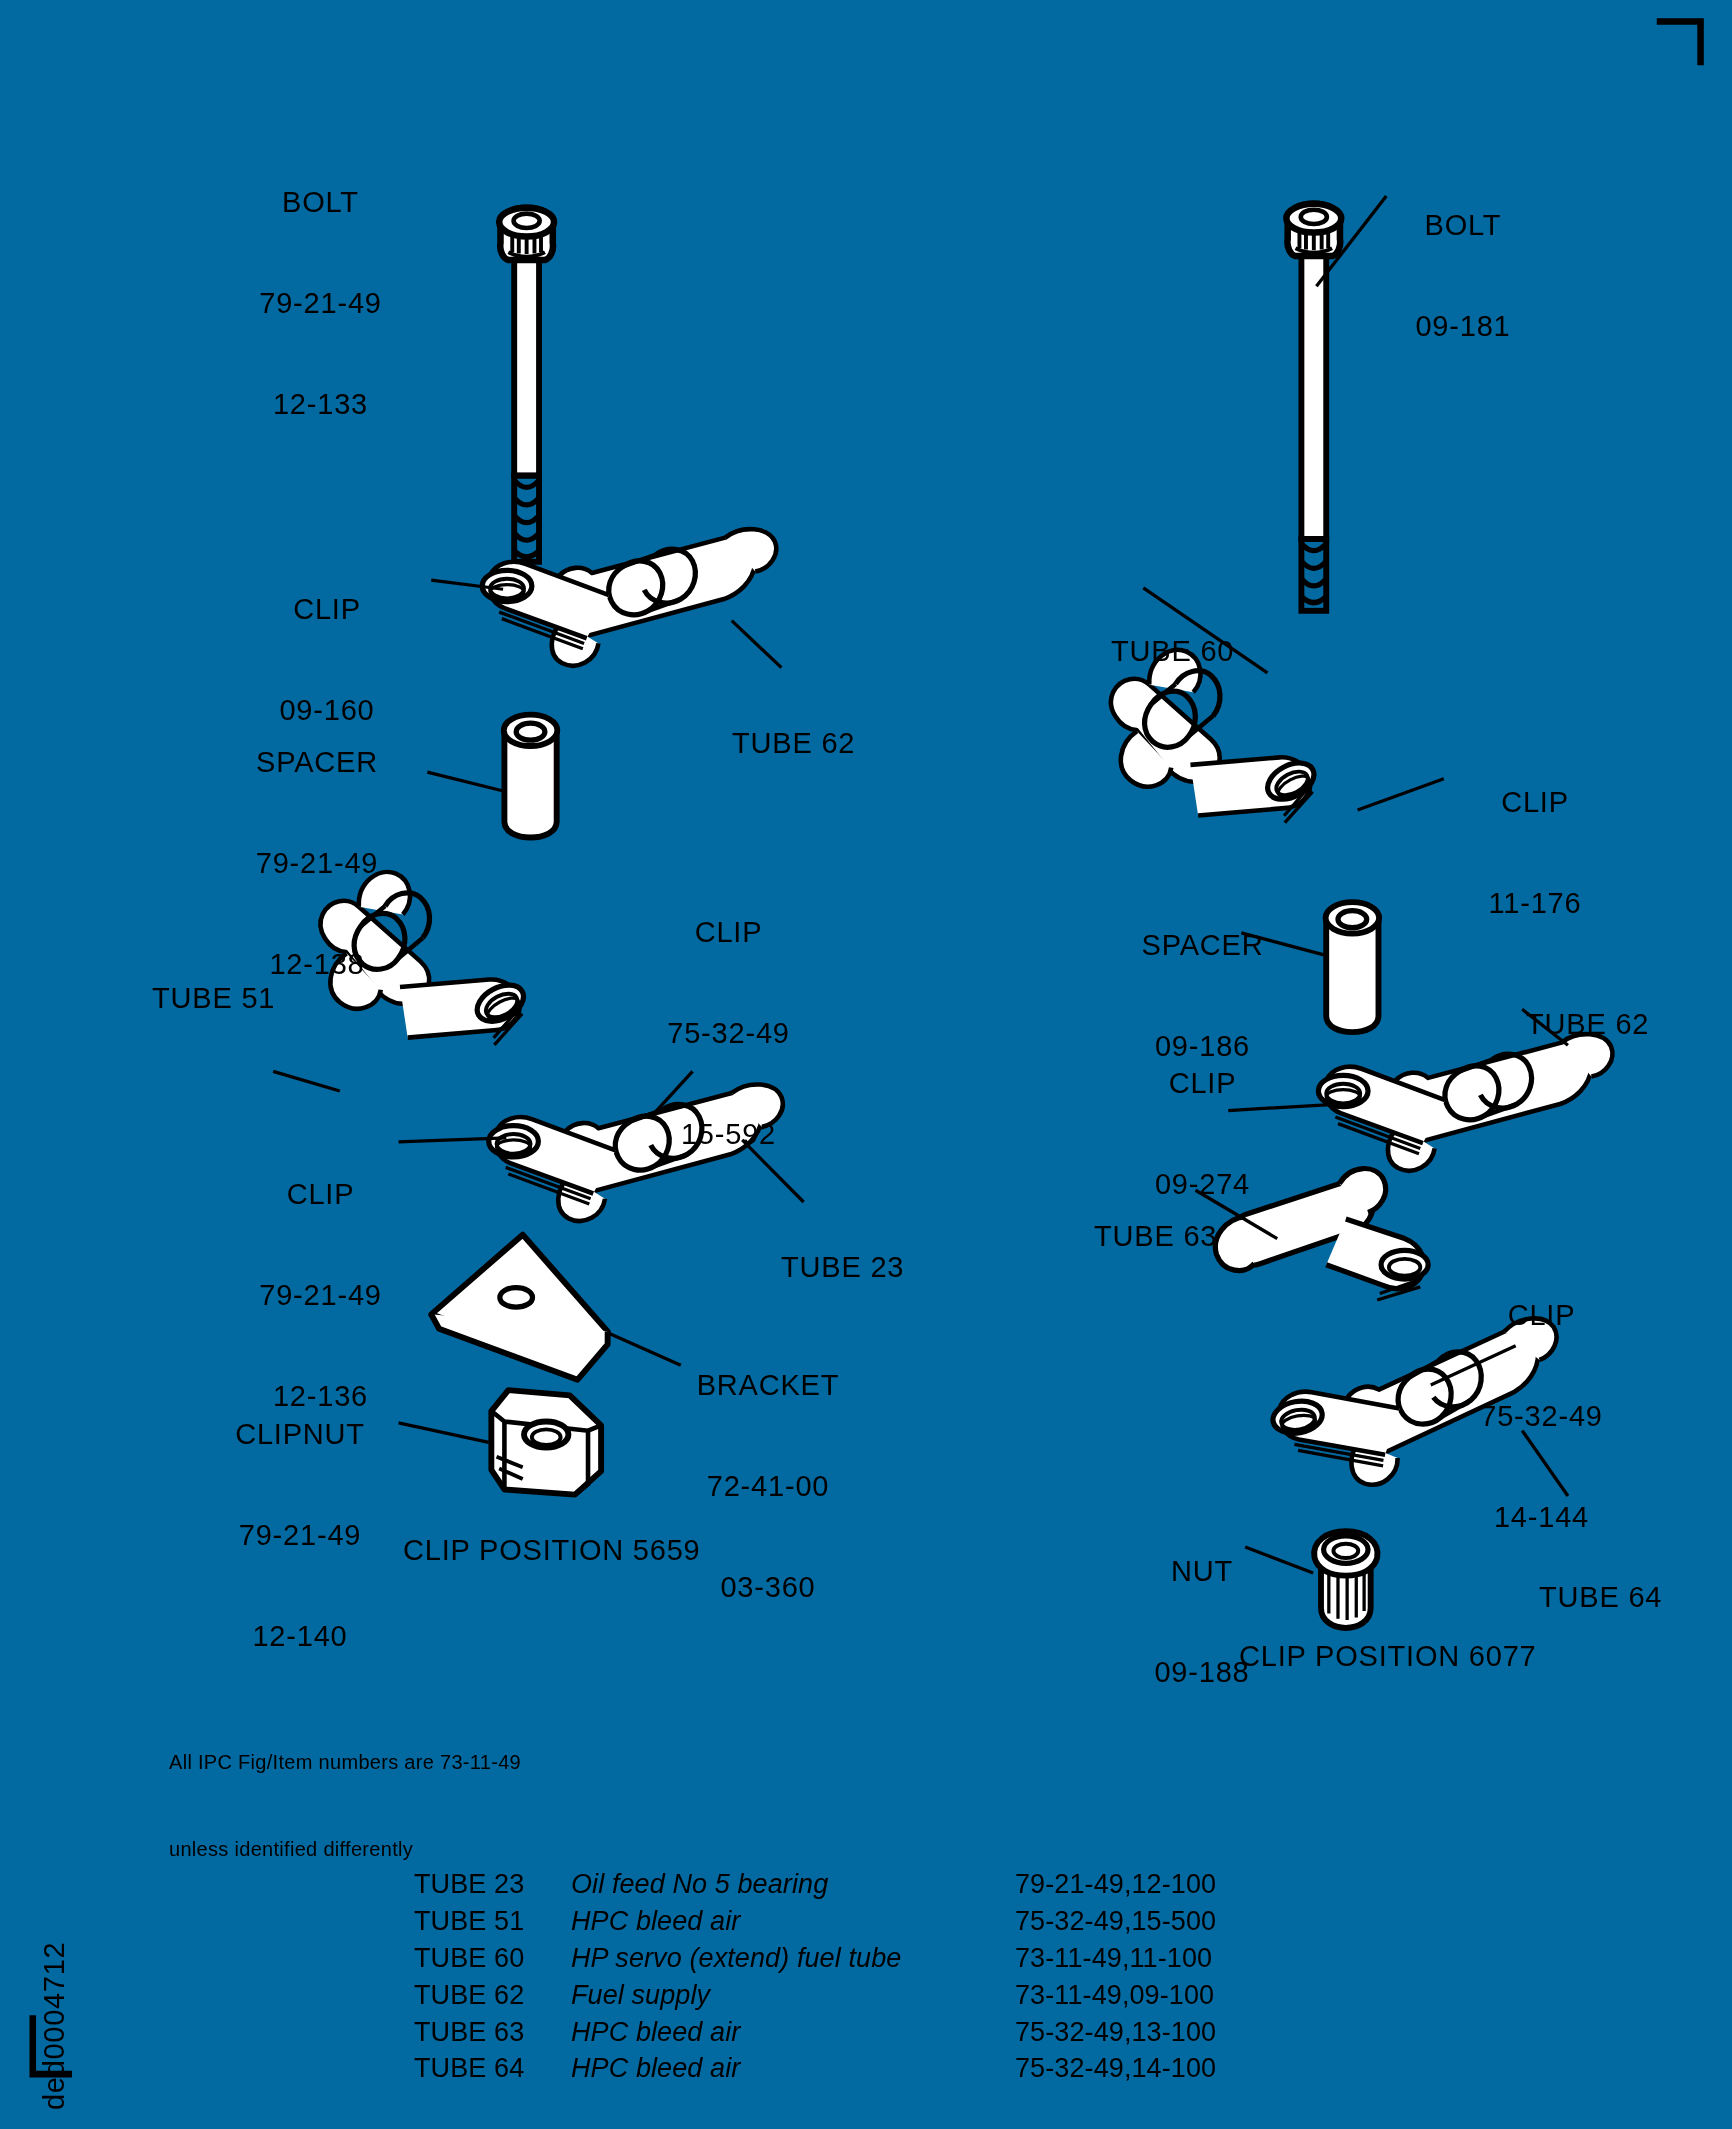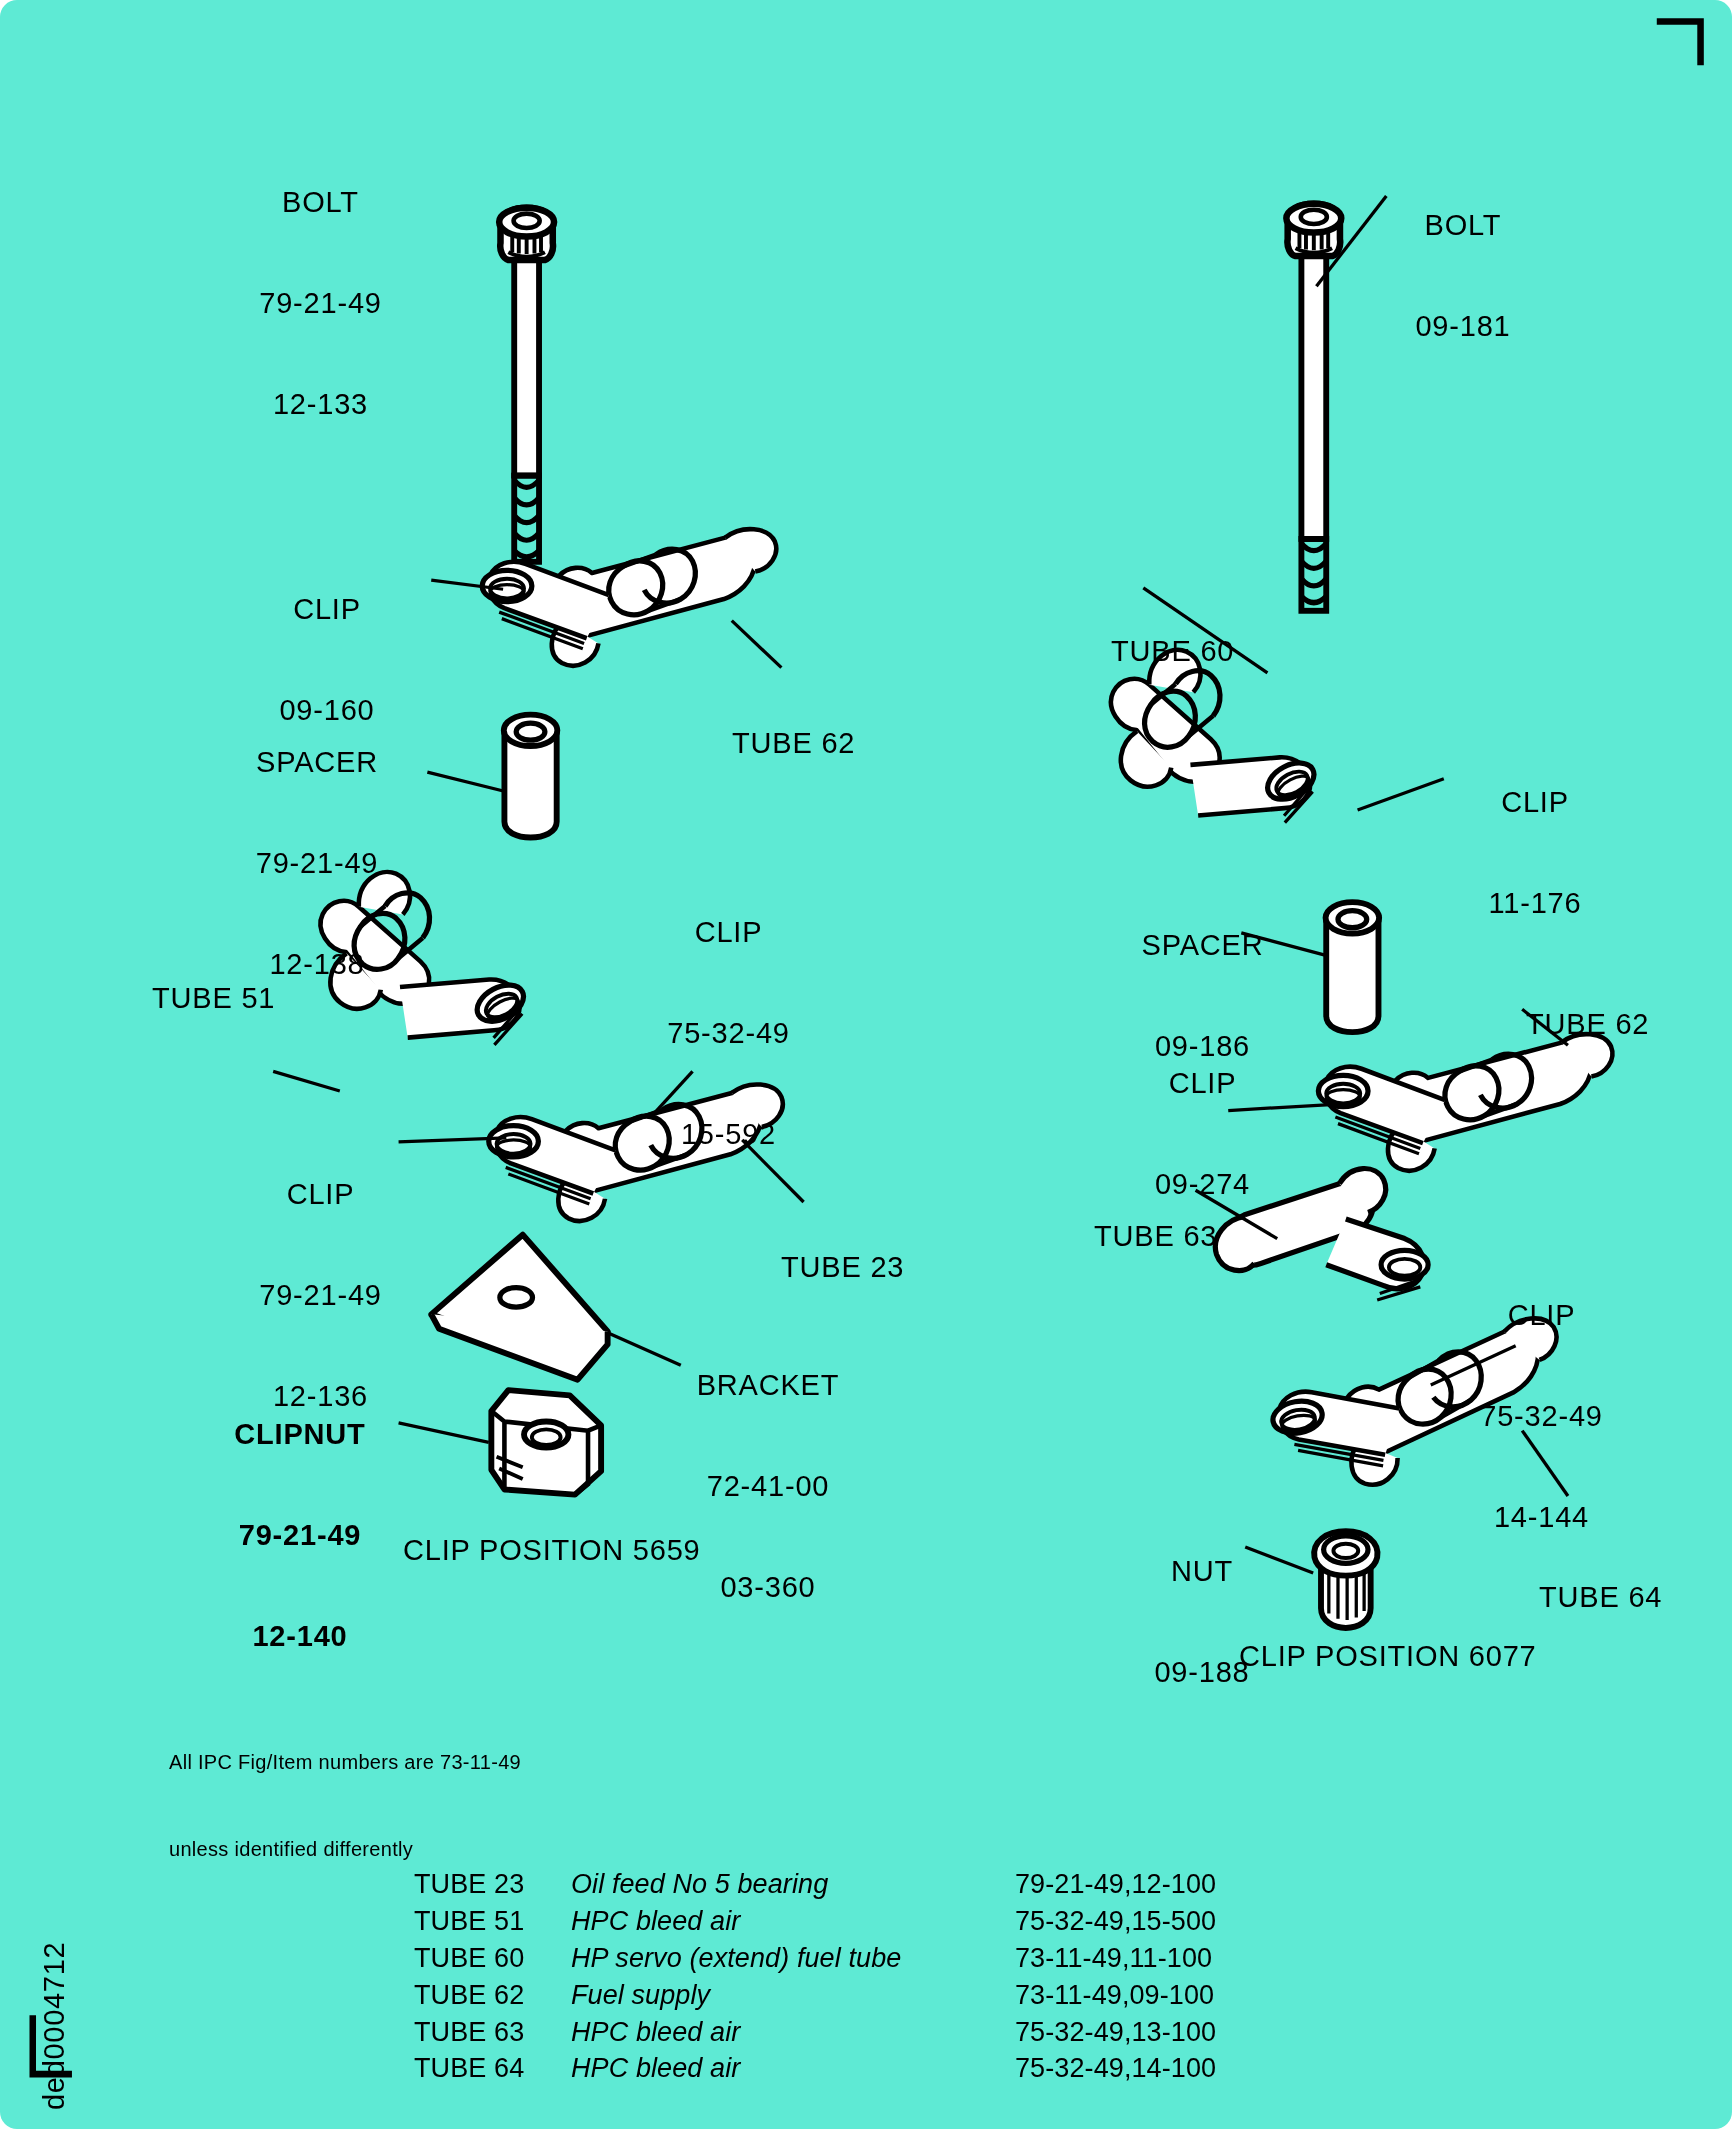--- a/index.html
+++ b/index.html
@@ -5,25 +5,24 @@
 <style>
   html, body {
     margin: 0;
     padding: 0;
     background: #ffffff;
   }
   #page {
     position: relative;
     width: 1732px;
     height: 2129px;
-    background: #5eead4;
+    background: #0369a1;
     font-family: "Liberation Sans", sans-serif;
     color: #000000;
     overflow: hidden;
-    border-radius: 17px;
   }
   svg.art {
     position: absolute;
     left: 0;
     top: 0;
     width: 1732px;
     height: 2129px;
     pointer-events: none;
   }
   .lbl {
@@ -326,21 +325,21 @@
   <div class="lbl lf" style="left:781px; top:1184px;">
     <div>TUBE 23</div>
   </div>
 
   <div class="lbl ctr" style="left:660px; top:1302px; width:216px;">
     <div>BRACKET</div>
     <div>72-41-00</div>
     <div>03-360</div>
   </div>
 
-  <div class="lbl ctr" style="left:189px; top:1351px; width:222px;font-weight:bold;">
+  <div class="lbl ctr" style="left:189px; top:1351px; width:222px;">
     <div>CLIPNUT</div>
     <div>79-21-49</div>
     <div>12-140</div>
   </div>
 
   <div class="caption" style="left:363px; top:1534px;">CLIP POSITION 5659</div>
 
   <div class="lbl ctr" style="left:1365px; top:142px; width:196px;">
     <div>BOLT</div>
     <div>09-181</div>

